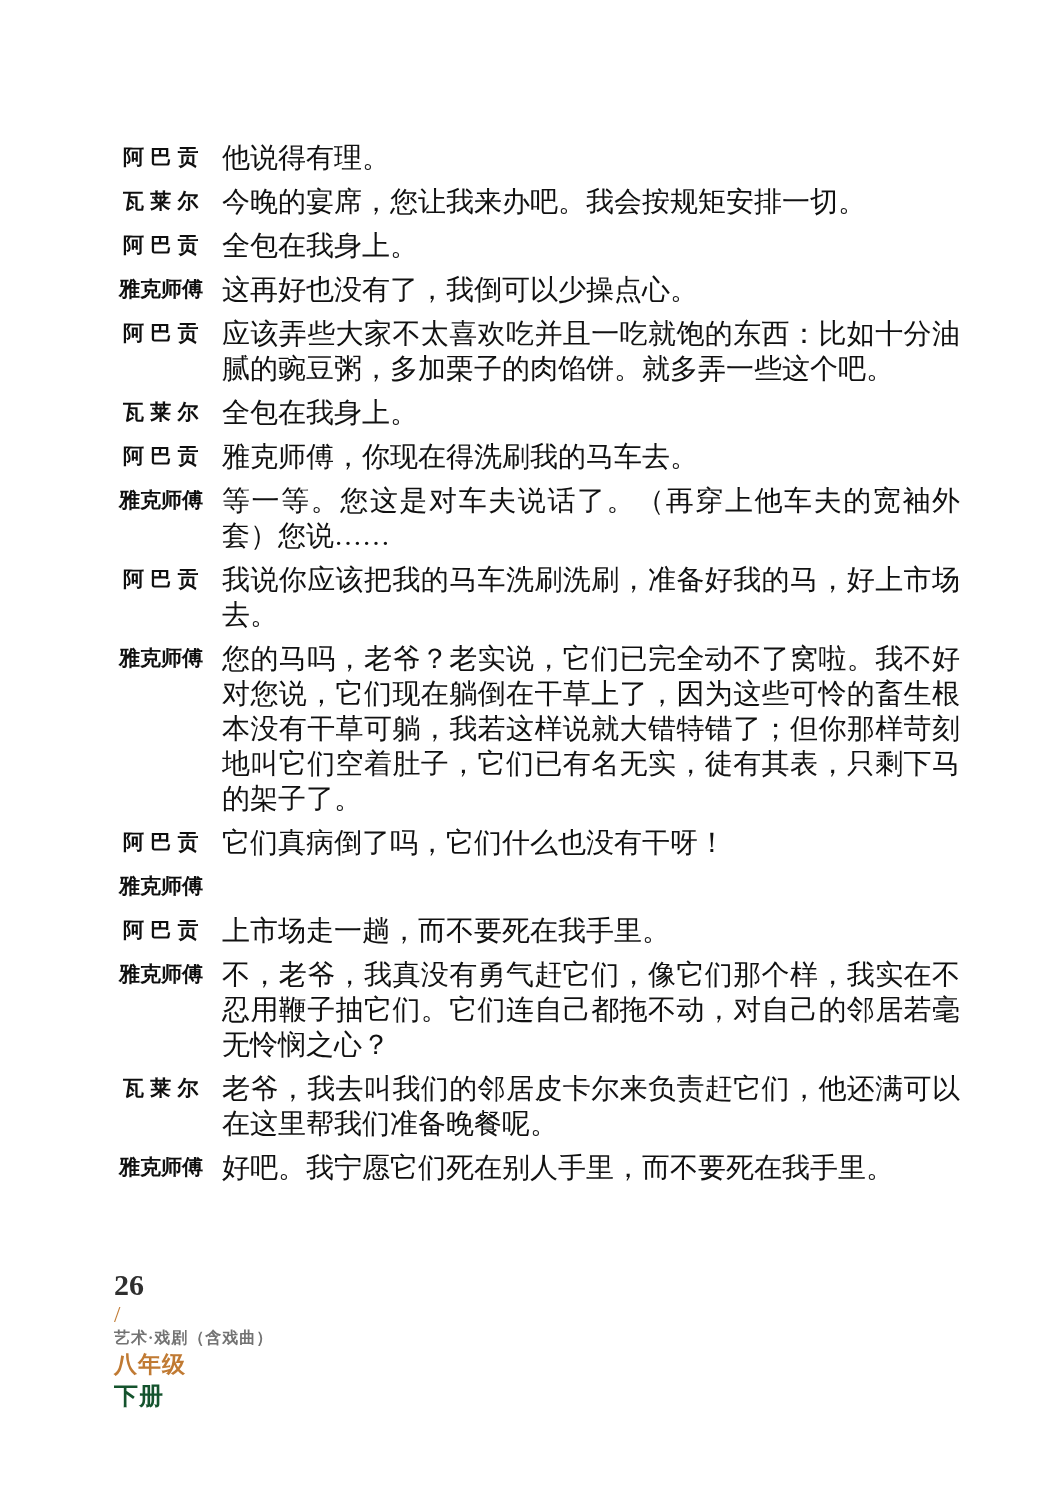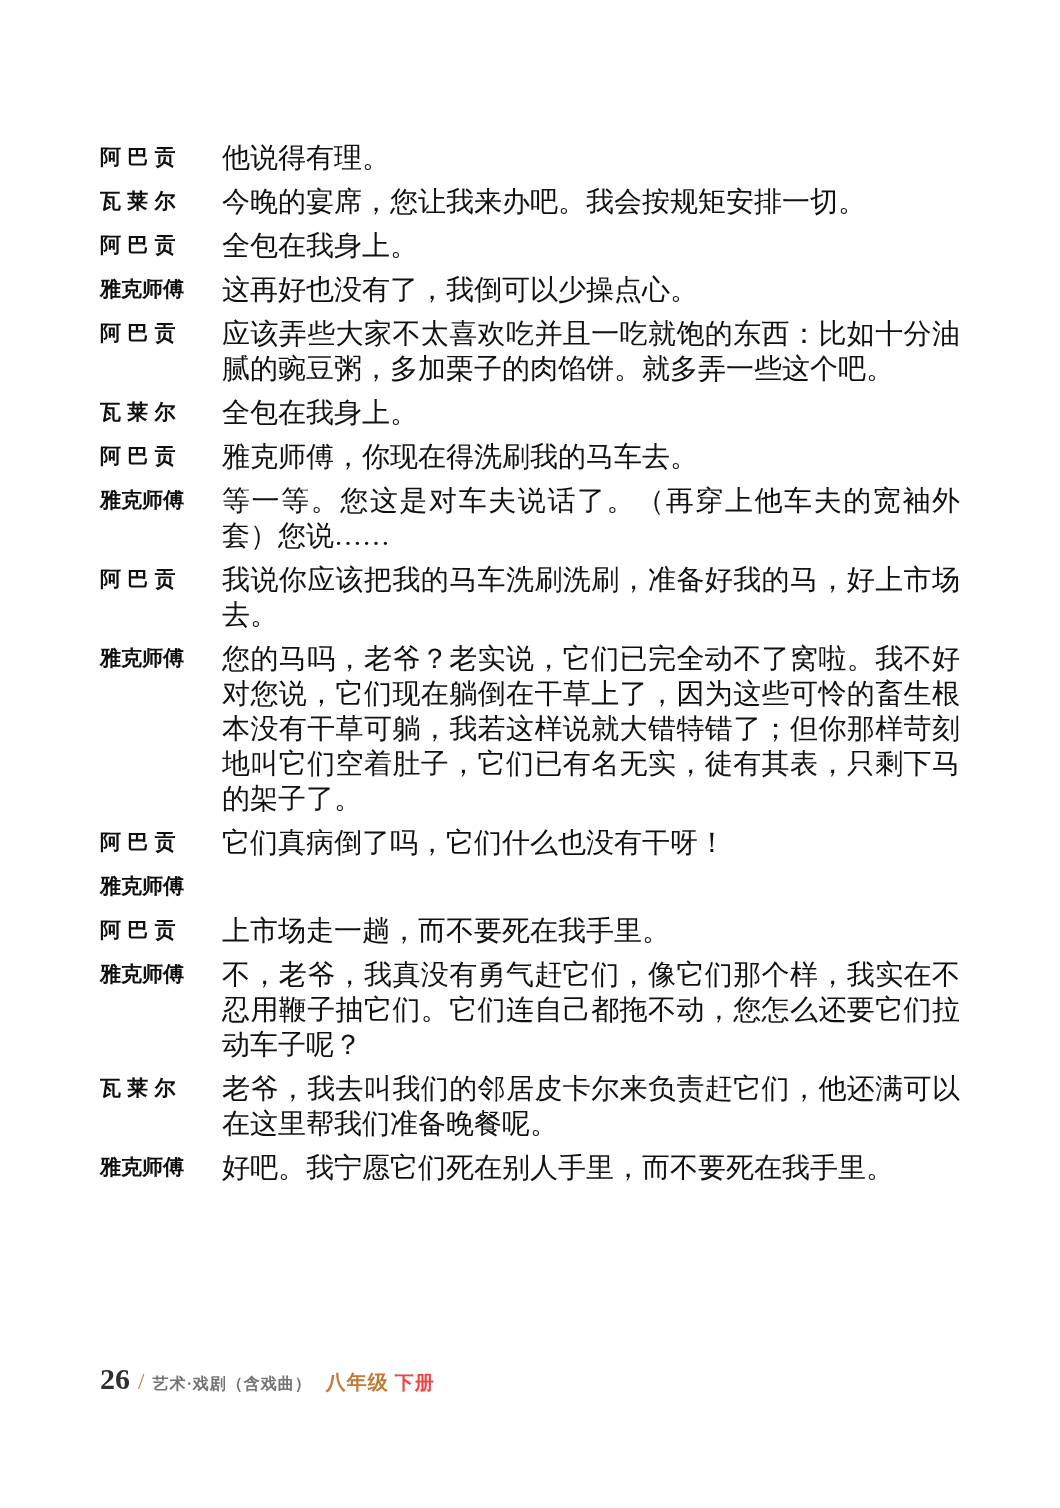--- a/index.html
+++ b/index.html
@@ -34,72 +34,74 @@
     margin-bottom: 9px;
   }
   .speaker {
     width: 122px;
     flex: 0 0 122px;
     font-weight: bold;
     font-size: 21px;
     line-height: 35px;
     color: #0f0f0f;
     letter-spacing: 0.5px;
+    text-align: center;
     white-space: nowrap;
     font-family: "Liberation Serif", "DejaVu Serif", serif;
   }
   .speaker.wide {
     letter-spacing: 0px;
   }
   .speech {
     flex: 1;
     font-size: 28px;
     line-height: 35px;
     text-align: justify;
     text-justify: inter-ideograph;
     color: #111111;
   }
   
   #footer {
     position: absolute;
     left: 100px;
-    bottom: 112px;
+    bottom: 96px;
     display: flex;
     align-items: baseline;
     color: #b8763a;
+    flex-direction: column;
   }
   #footer .pagenum {
     font-size: 30px;
     font-weight: bold;
     color: #2f2f2f;
     font-family: "Liberation Serif", "DejaVu Serif", serif;
   }
   #footer .slash {
     font-size: 23px;
     margin: 0 8px;
     color: #c07a33;
   }
   #footer .bookinfo {
     font-size: 16px;
     font-weight: bold;
     color: #737373;
     letter-spacing: 1px;
     font-family: "Liberation Serif", "DejaVu Serif", serif;
   }
   #footer .grade {
-    font-size: 20px;
+    font-size: 23px;
     font-weight: bold;
     color: #c07a33;
     letter-spacing: 1px;
     margin-left: 14px;
   }
   #footer .volume {
-    font-size: 19px;
-    font-weight: bold;
-    color: #ef4444;
+    font-size: 24px;
+    font-weight: bold;
+    color: #14532d;
     letter-spacing: 1px;
     margin-left: 6px;
   }
 </style>
 </head>
 <body>
 
 <div id="page">
 
   <div id="script-body">
@@ -163,21 +165,21 @@
       <div class="speaker wide">雅克师傅</div>
     </div>
 
     <div class="line">
       <div class="speaker">阿 巴 贡</div>
       <div class="speech">上市场走一趟，而不要死在我手里。</div>
     </div>
 
     <div class="line">
       <div class="speaker wide">雅克师傅</div>
-      <div class="speech">不，老爷，我真没有勇气赶它们，像它们那个样，我实在不忍用鞭子抽它们。它们连自己都拖不动，您怎么还要它们拉动车子呢？</div>
+      <div class="speech">不，老爷，我真没有勇气赶它们，像它们那个样，我实在不忍用鞭子抽它们。它们连自己都拖不动，对自己的邻居若毫无怜悯之心？</div>
     </div>
 
     <div class="line">
       <div class="speaker">瓦 莱 尔</div>
       <div class="speech">老爷，我去叫我们的邻居皮卡尔来负责赶它们，他还满可以在这里帮我们准备晚餐呢。</div>
     </div>
 
     <div class="line">
       <div class="speaker wide">雅克师傅</div>
       <div class="speech">好吧。我宁愿它们死在别人手里，而不要死在我手里。</div>

